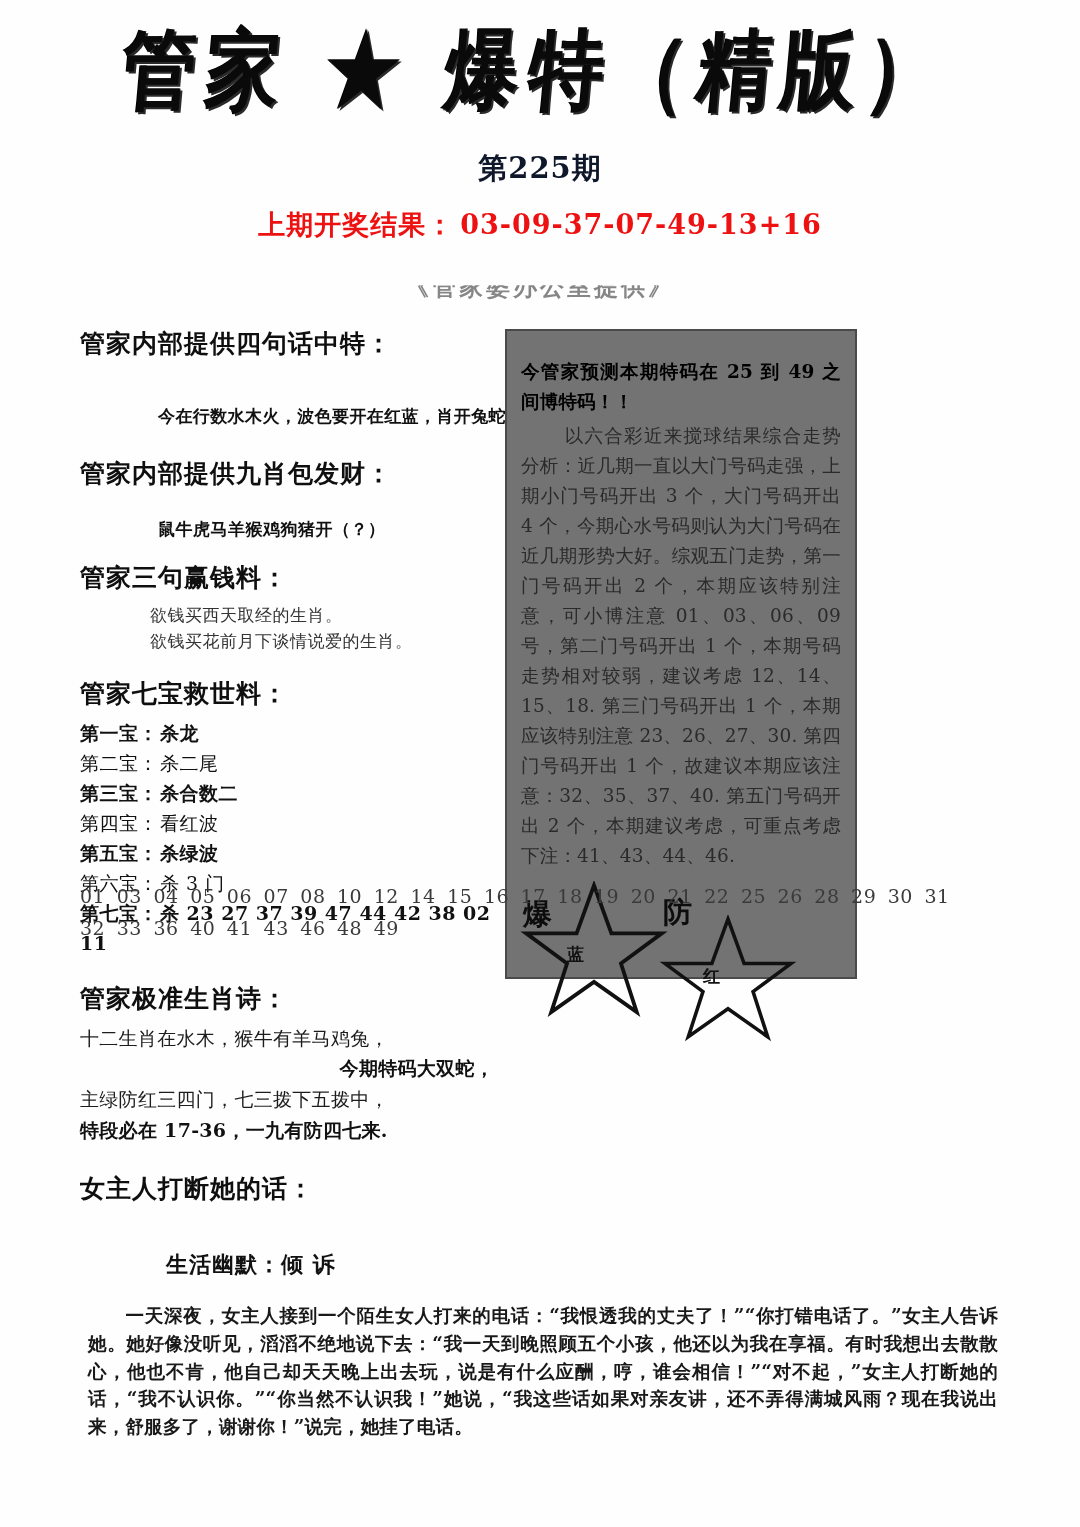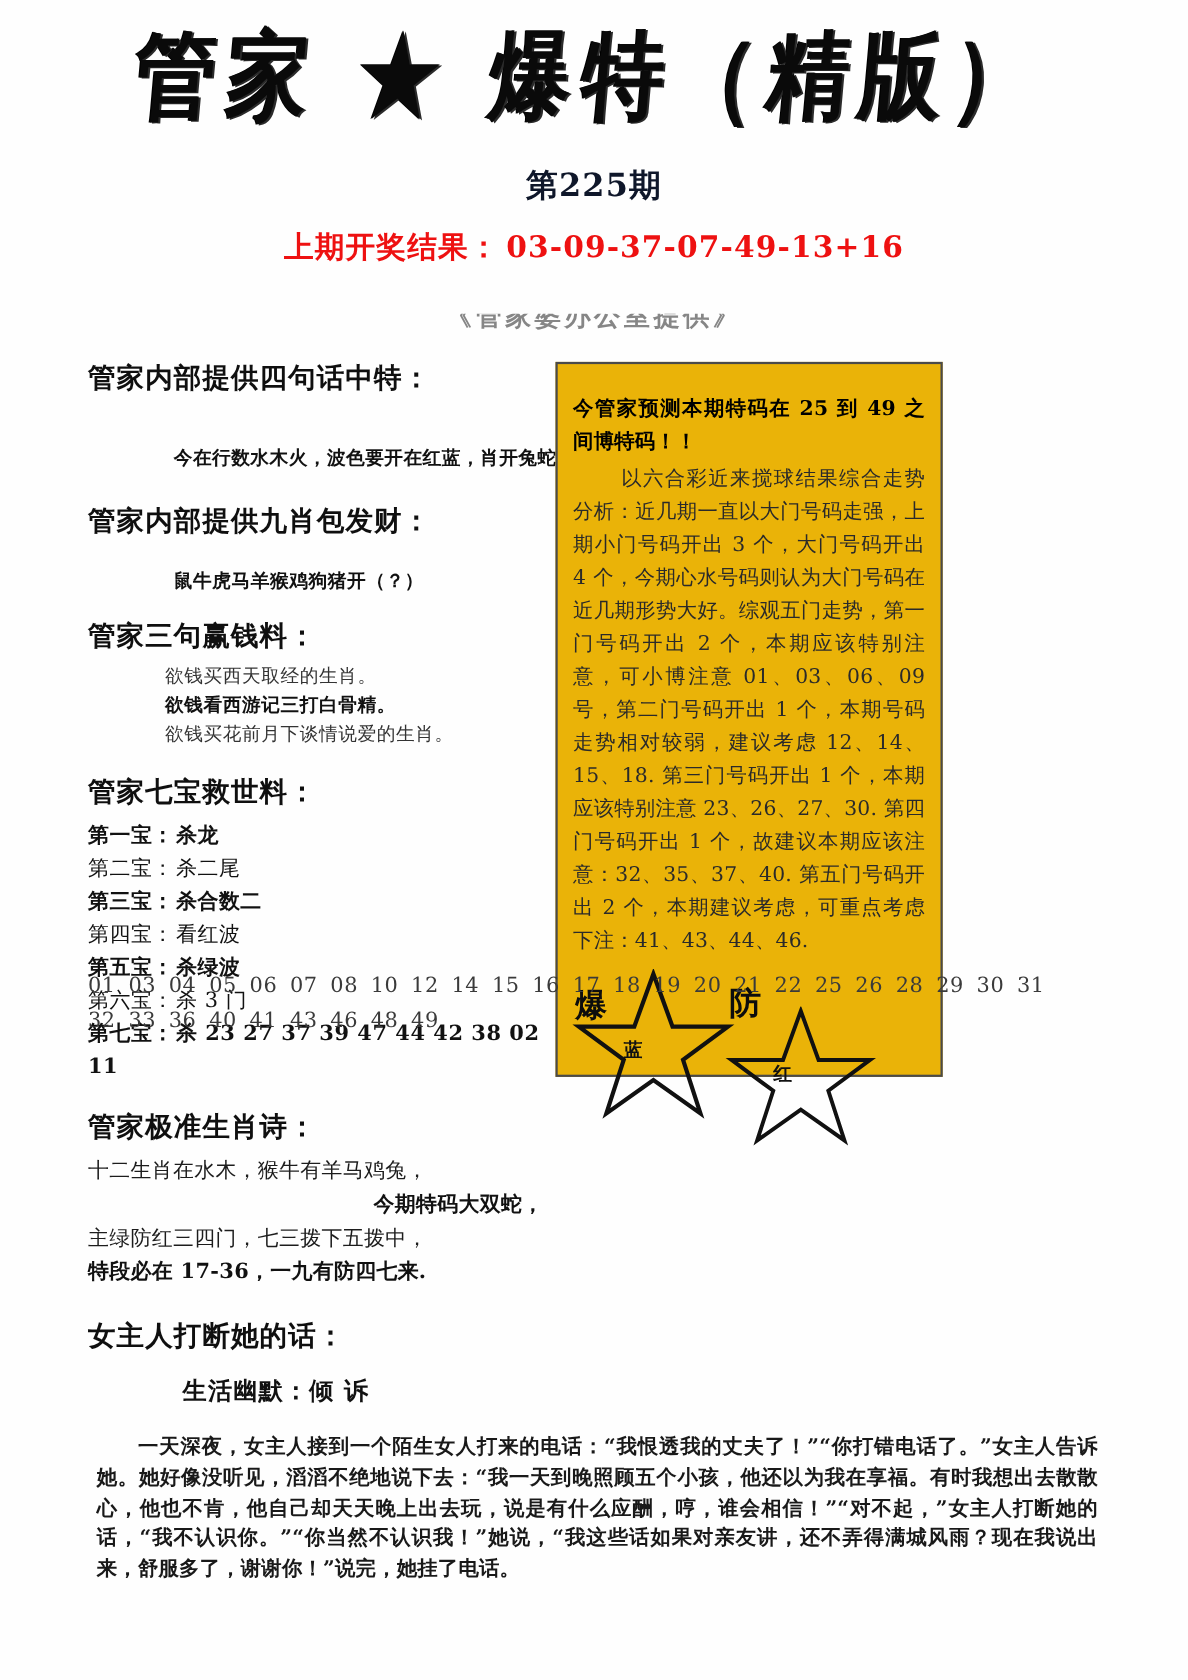--- a/index.html
+++ b/index.html
@@ -152,21 +152,21 @@
 
   
   .analysis-box {
     position: absolute;
     left: 505px;
     top: 2px;
     width: 352px;
     height: 650px;
     border: 2px solid #4a4a4a;
     box-sizing: border-box;
-    background: #eab308;
+    background: #737373;
   }
   .analysis-inner {
     padding: 26px 14px 6px 14px;
   }
   .an-p {
     font-family: "DejaVu Serif", "Liberation Serif", serif;
     font-size: 18.5px;
     line-height: 1.62;
     letter-spacing: 0.2px;
     color: #2a2a2a;
@@ -249,21 +249,20 @@
     </div>
 
     <div style="position:absolute; left:80px; top:130px; width:420px;">
 
       <h2 class="sec">管家内部提供九肖包发财：</h2>
       <div class="poem-line indent-lg" style="margin-top:26px;">鼠牛虎马羊猴鸡狗猪开（？）</div>
 
       <h2 class="sec" style="margin-top:18px;">管家三句赢钱料：</h2>
       <div class="indent-md">
         <div class="poem-line" style="font-weight:normal;color:#333;">欲钱买西天取经的生肖。</div>
-        <div class="poem-line">欲钱看西游记三打白骨精。</div>
         <div class="poem-line" style="font-weight:normal;color:#333;">欲钱买花前月下谈情说爱的生肖。</div>
       </div>
 
       <h2 class="sec" style="margin-top:22px;">管家七宝救世料：</h2>
       <div class="treasure-list">
         <div class="treasure-row bold">
           <span class="lbl">第一宝：</span><span>杀龙</span>
         </div>
         <div class="treasure-row">
           <span class="lbl">第二宝：</span><span>杀二尾</span>

